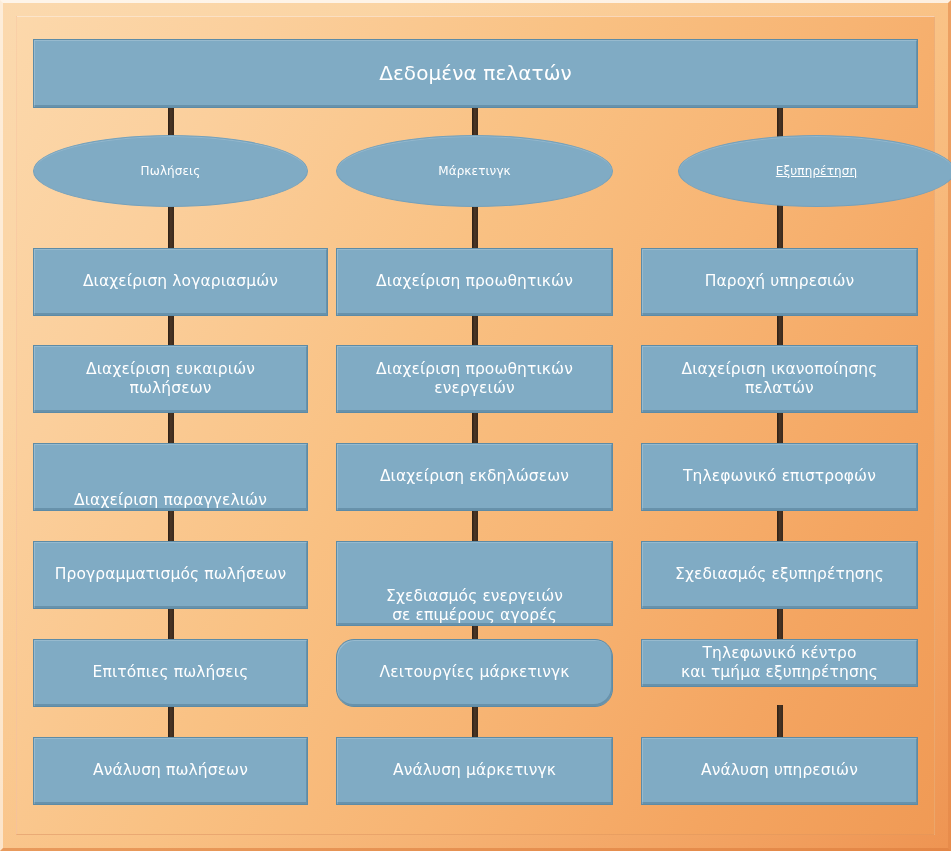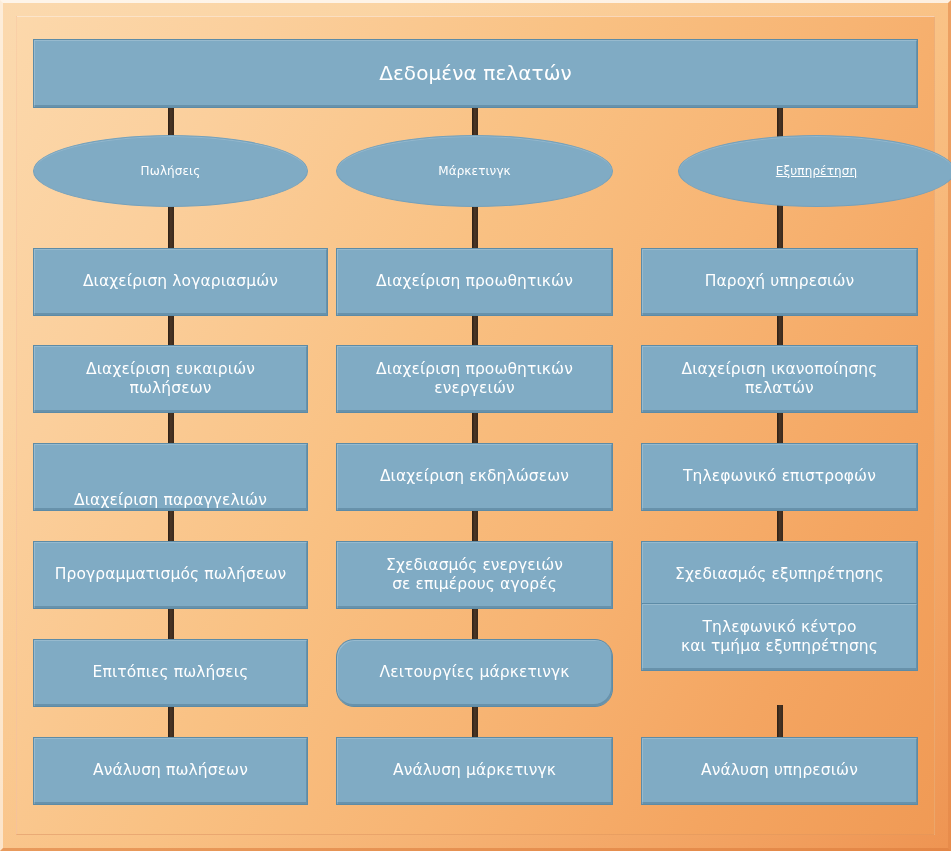--- a/index.html
+++ b/index.html
@@ -174,21 +174,21 @@
       <div class="node node-rect" style="left: 336px; top: 248px; width: 277px; height: 68px;">
         <span class="node-label">Διαχείριση προωθητικών</span>
       </div>
       <div class="node node-rect" style="left: 336px; top: 345px; width: 277px; height: 68px;">
         <span class="node-label">Διαχείριση προωθητικών
 ενεργειών</span>
       </div>
       <div class="node node-rect" style="left: 336px; top: 443px; width: 277px; height: 68px;">
         <span class="node-label">Διαχείριση εκδηλώσεων</span>
       </div>
-      <div class="node node-rect" style="left: 336px; top: 541px; width: 277px; height: 68px;">
+      <div class="node node-rect" style="left: 336px; top: 541px; width: 277px; height: 85px; align-items: flex-end;">
         <span class="node-label">Σχεδιασμός ενεργειών
 σε επιμέρους αγορές</span>
       </div>
       <div class="node node-rect" style="left: 336px; top: 639px; width: 277px; height: 68px; border-radius: 18px;">
         <span class="node-label">Λειτουργίες μάρκετινγκ</span>
       </div>
       <div class="node node-rect" style="left: 336px; top: 737px; width: 277px; height: 68px;">
         <span class="node-label">Ανάλυση μάρκετινγκ</span>
       </div>
       <div class="node node-ellipse" style="left: 678px; top: 135px; width: 277px; height: 72px; text-decoration: underline;">
@@ -200,21 +200,21 @@
       <div class="node node-rect" style="left: 641px; top: 345px; width: 277px; height: 68px;">
         <span class="node-label">Διαχείριση ικανοποίησης
 πελατών</span>
       </div>
       <div class="node node-rect" style="left: 641px; top: 443px; width: 277px; height: 68px;">
         <span class="node-label">Τηλεφωνικό επιστροφών</span>
       </div>
       <div class="node node-rect" style="left: 641px; top: 541px; width: 277px; height: 68px;">
         <span class="node-label">Σχεδιασμός εξυπηρέτησης</span>
       </div>
-      <div class="node node-rect" style="left: 641px; top: 603px; width: 277px; height: 68px;">
+      <div class="node node-rect" style="left: 641px; top: 639px; width: 277px; height: 48px;">
         <span class="node-label">Τηλεφωνικό κέντρο
 και τμήμα εξυπηρέτησης</span>
       </div>
       <div class="node node-rect" style="left: 641px; top: 737px; width: 277px; height: 68px;">
         <span class="node-label">Ανάλυση υπηρεσιών</span>
       </div>
     </div>
 
 </div>
 

